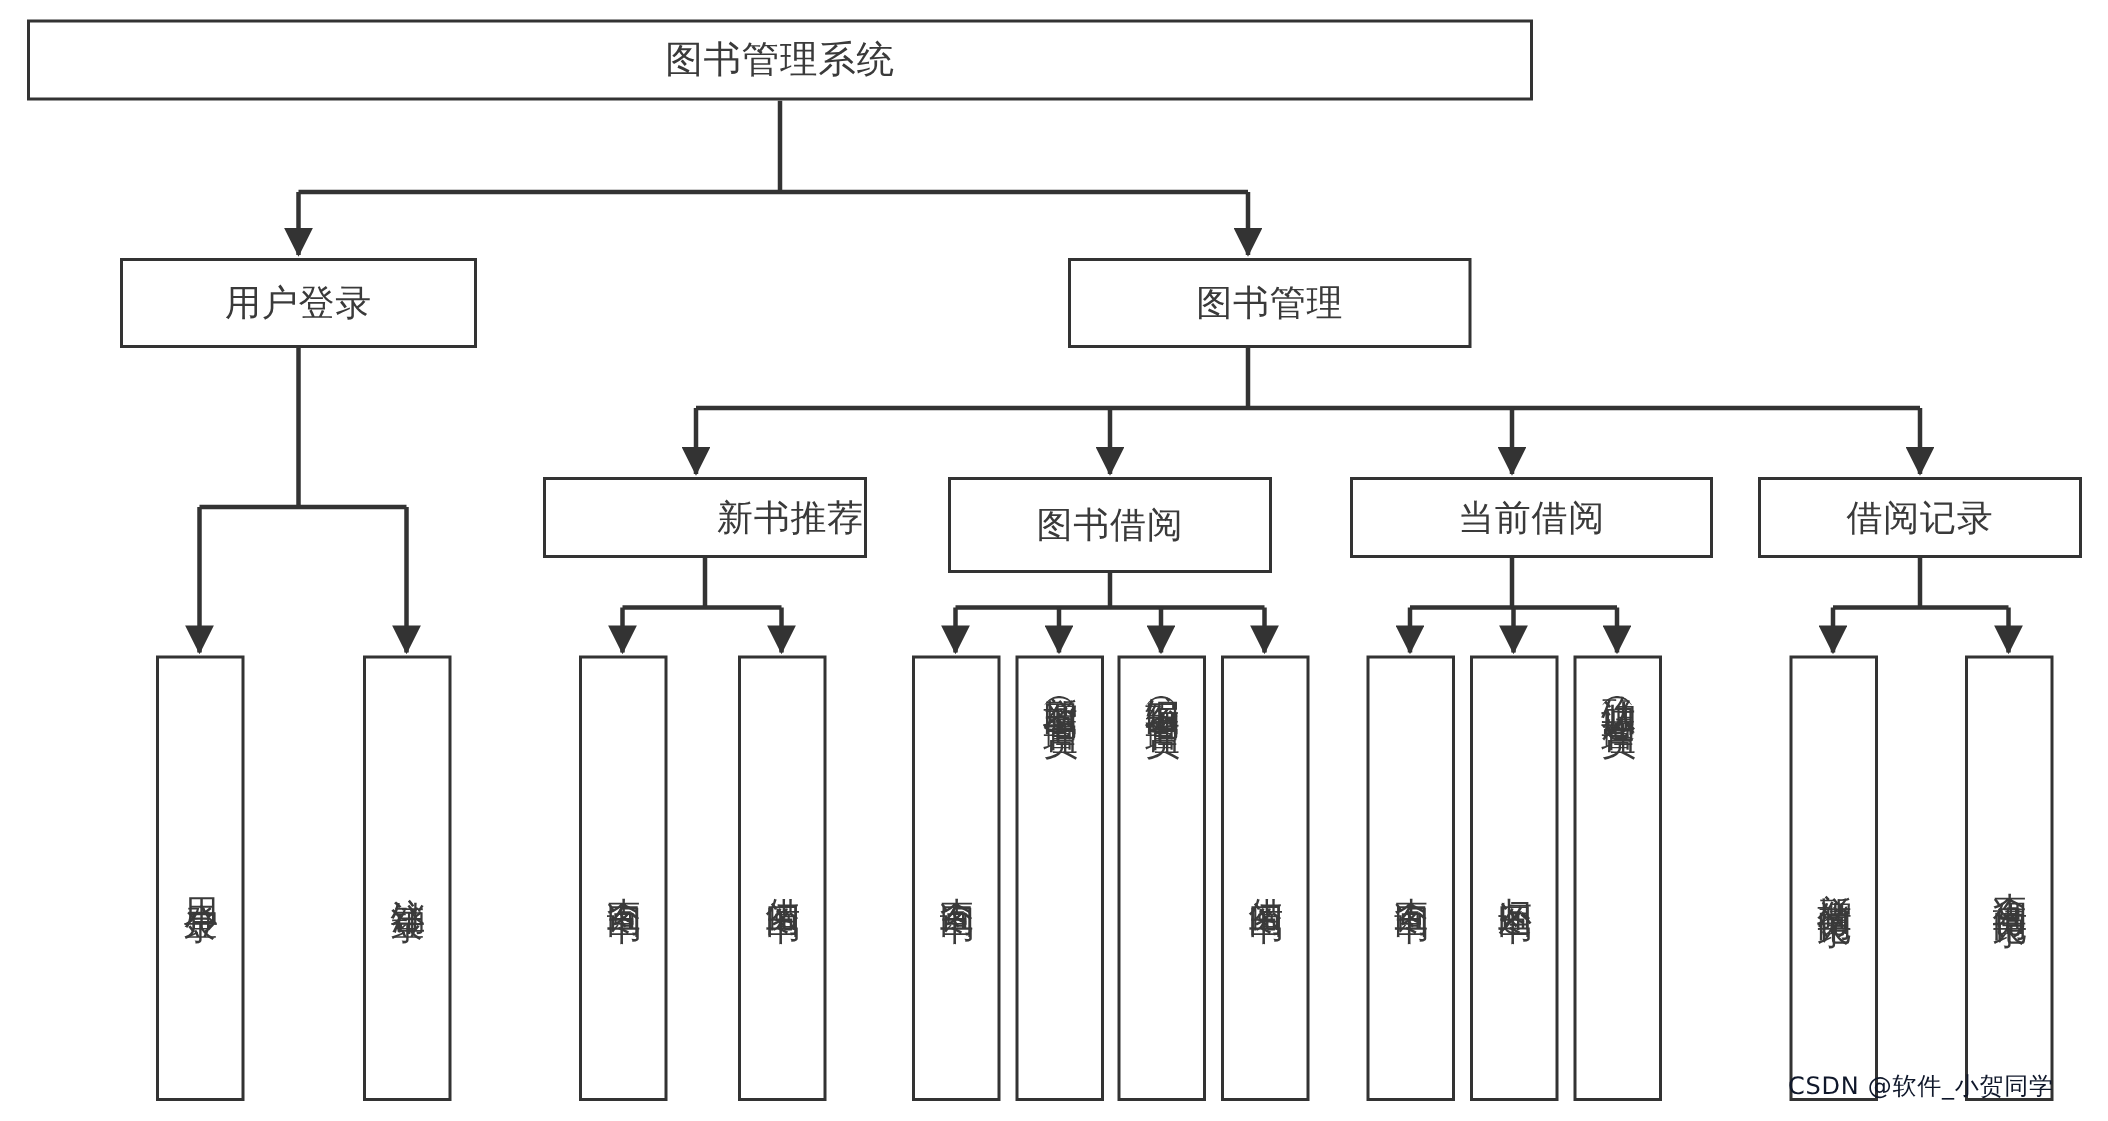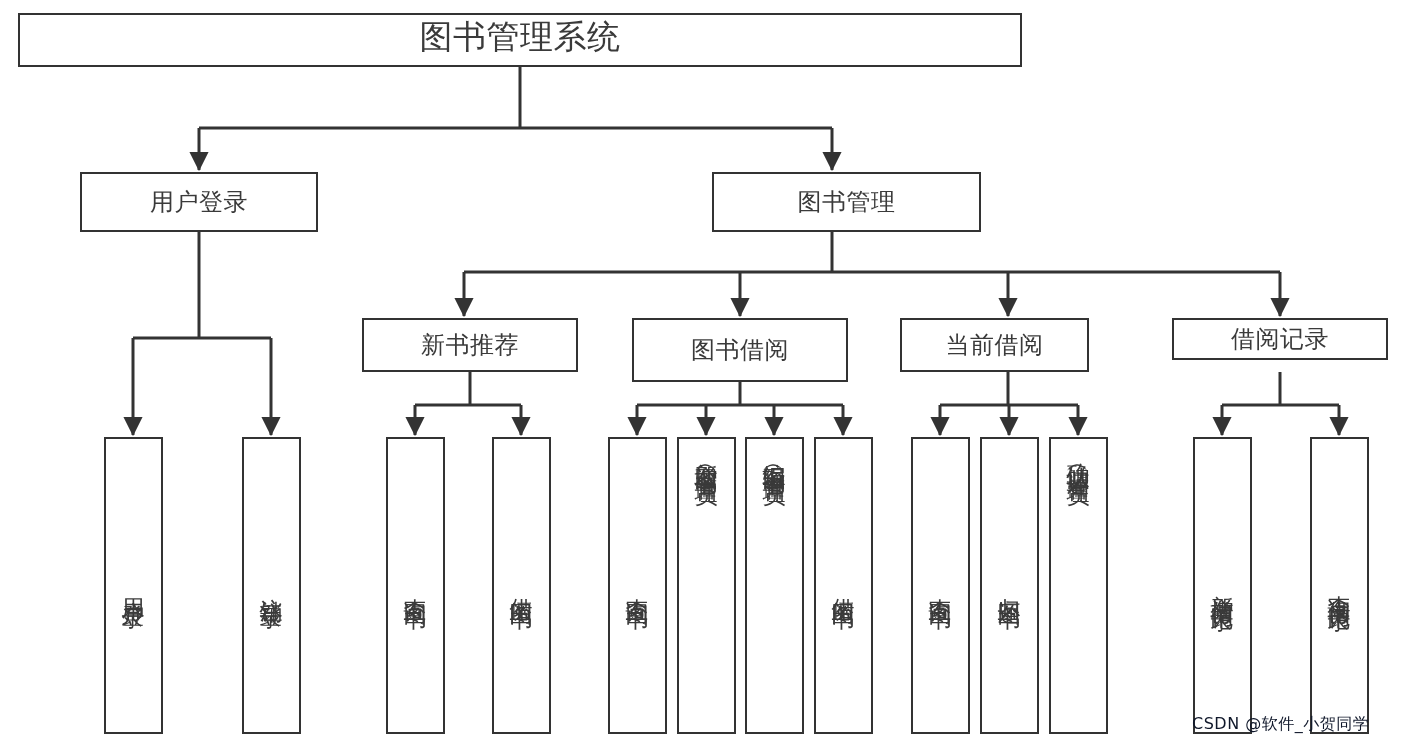--- a/index.html
+++ b/index.html
@@ -42,22 +42,21 @@
     color: #3a3a3a;
     letter-spacing: 0.5px;
   }
   
   .node.horiz .lbl {
     font-size: 24px;
     line-height: 1.1;
     white-space: nowrap;
   }
   .node.root .lbl {
-    font-size: 33px;
-    font-family: Liberation Mono, monospace;
+    font-size: 25px;
   }
   
   .node.vert {
     align-items: center;
     justify-content: center;
     padding: 6px 0;
   }
   .node.vert.topalign {
     align-items: flex-start;
   }
@@ -150,30 +149,30 @@
     <span class="lbl">图书管理系统</span>
   </div>
 
   <div class="node horiz" style="left:80px; top:172px; width:238px; height:60px;">
     <span class="lbl">用户登录</span>
   </div>
   <div class="node horiz" style="left:712px; top:172px; width:269px; height:60px;">
     <span class="lbl">图书管理</span>
   </div>
 
-  <div class="node horiz" style="left:362px; top:318px; width:216px; height:54px;">
+  <div class="node horiz" style="left:362px; top:318px; width:216px; height:54px;justify-content:flex-end;">
     <span class="lbl">新书推荐</span>
   </div>
   <div class="node horiz" style="left:632px; top:318px; width:216px; height:64px;">
     <span class="lbl">图书借阅</span>
   </div>
-  <div class="node horiz" style="left:900px; top:318px; width:189px; height:54px;">
+  <div class="node horiz" style="left:900px; top:318px; width:242px; height:54px;">
     <span class="lbl">当前借阅</span>
   </div>
-  <div class="node horiz" style="left:1172px; top:318px; width:216px; height:42px;">
+  <div class="node horiz" style="left:1172px; top:318px; width:216px; height:54px;">
     <span class="lbl">借阅记录</span>
   </div>
 
   <div class="node vert" style="left:104px; top:437px; width:59px; height:297px;">
     <span class="lbl">用户登录</span>
   </div>
   <div class="node vert" style="left:242px; top:437px; width:59px; height:297px;">
     <span class="lbl">注销登录</span>
   </div>
 

